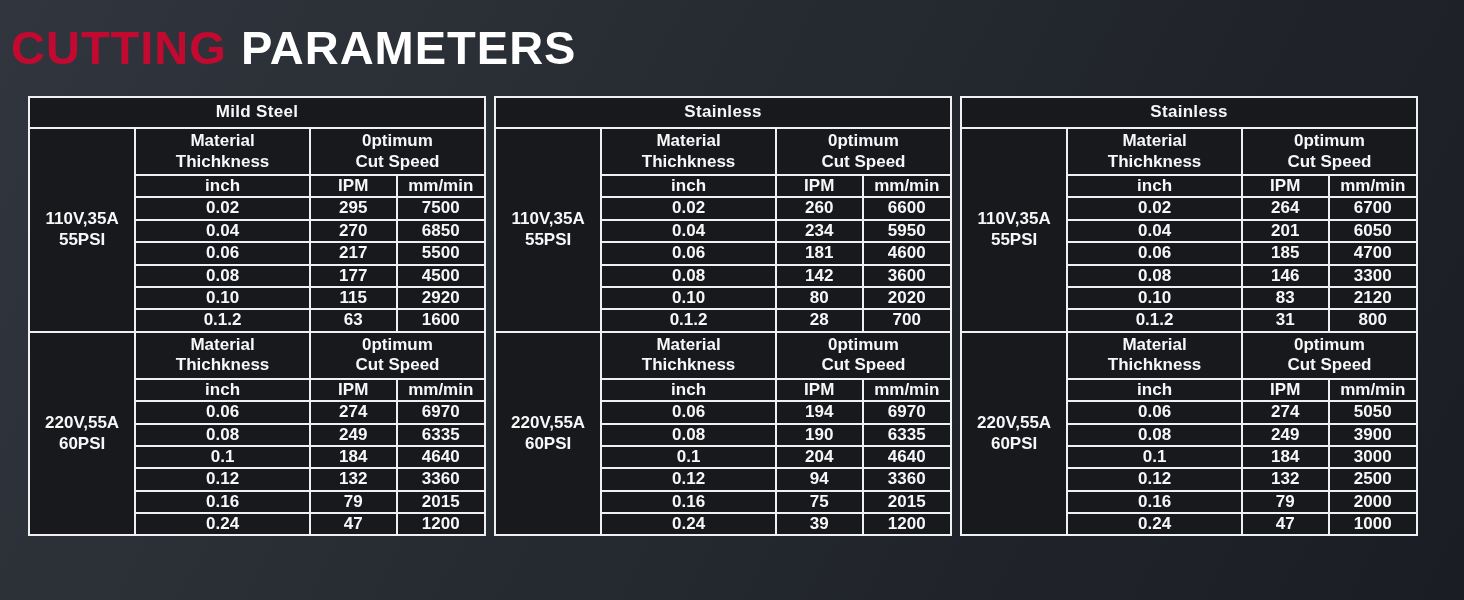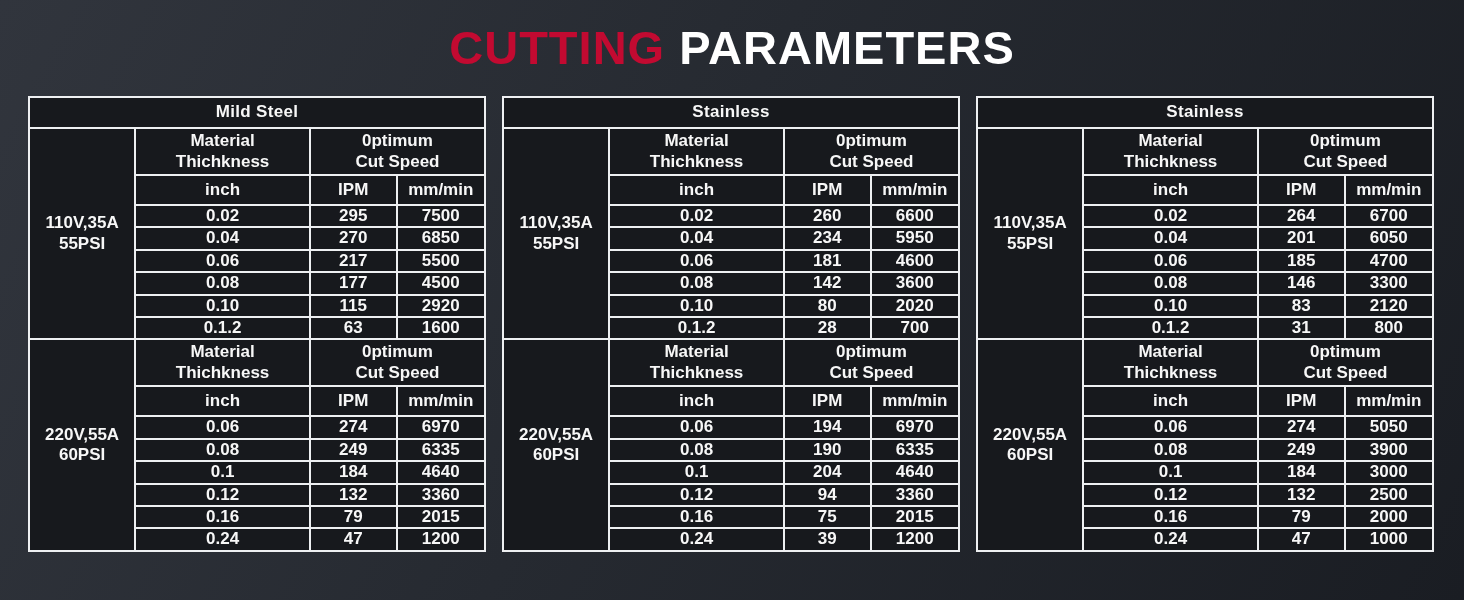--- a/index.html
+++ b/index.html
@@ -14,45 +14,45 @@
   }
   *{box-sizing:border-box;}
   html,body{margin:0;padding:0;}
   body{
     width:1464px;height:600px;overflow:hidden;position:relative;
     background:linear-gradient(118deg,var(--bg-a) 0%,var(--bg-b) 45%,var(--bg-c) 100%);
     font-family:"Liberation Sans",sans-serif;color:var(--text);
   }
   .page-title{
     position:absolute;top:22px;left:0;width:100%;margin:0;
-    text-align:center;font-size:47px;font-weight:800;letter-spacing:1px;line-height:1.1;
+    text-align:left;font-size:47px;font-weight:800;letter-spacing:1px;line-height:1.1;padding-left:11px;
   }
   .page-title .accent{color:var(--accent-red);}
   .page-title .rest{color:#ffffff;}
-  .tables-row{position:absolute;top:96px;left:28px;display:flex;gap:16px;}
+  .tables-row{position:absolute;top:96px;left:28px;display:flex;gap:8px;}
   table.ptable{border-collapse:collapse;table-layout:fixed;width:458px;}
   table.ptable col.c-label{width:23.3%;}
   table.ptable col.c-thick{width:38.3%;}
   table.ptable col.c-ipm{width:19%;}
   table.ptable col.c-mm{width:19.4%;}
   table.ptable td{
     border:2px solid var(--grid-line);
     background:var(--cell-bg);
     text-align:center;vertical-align:middle;
     padding:0 2px;font-size:17px;font-weight:600;line-height:1.2;color:var(--text);
     overflow:hidden;white-space:nowrap;
   }
   td.band{
     background:var(--accent-red);
     border-bottom:3px solid var(--band-gap);
     height:31px;font-size:21px;font-weight:700;letter-spacing:.3px;color:#ffffff;
   }
   td.label-cell{font-weight:500;}
   td.ghead{height:47px;font-weight:500;}
-  td.unit{height:30px;font-weight:600;}
+  td.unit{height:22px;font-weight:600;}
   tr.data-row td{height:22px;}
 </style>
 </head>
 <body>
 
 <h1 class="page-title"><span class="accent">CUTTING</span><span class="rest"> PARAMETERS</span></h1>
 
 <div class="tables-row">
     <table class="ptable">
       <colgroup>

